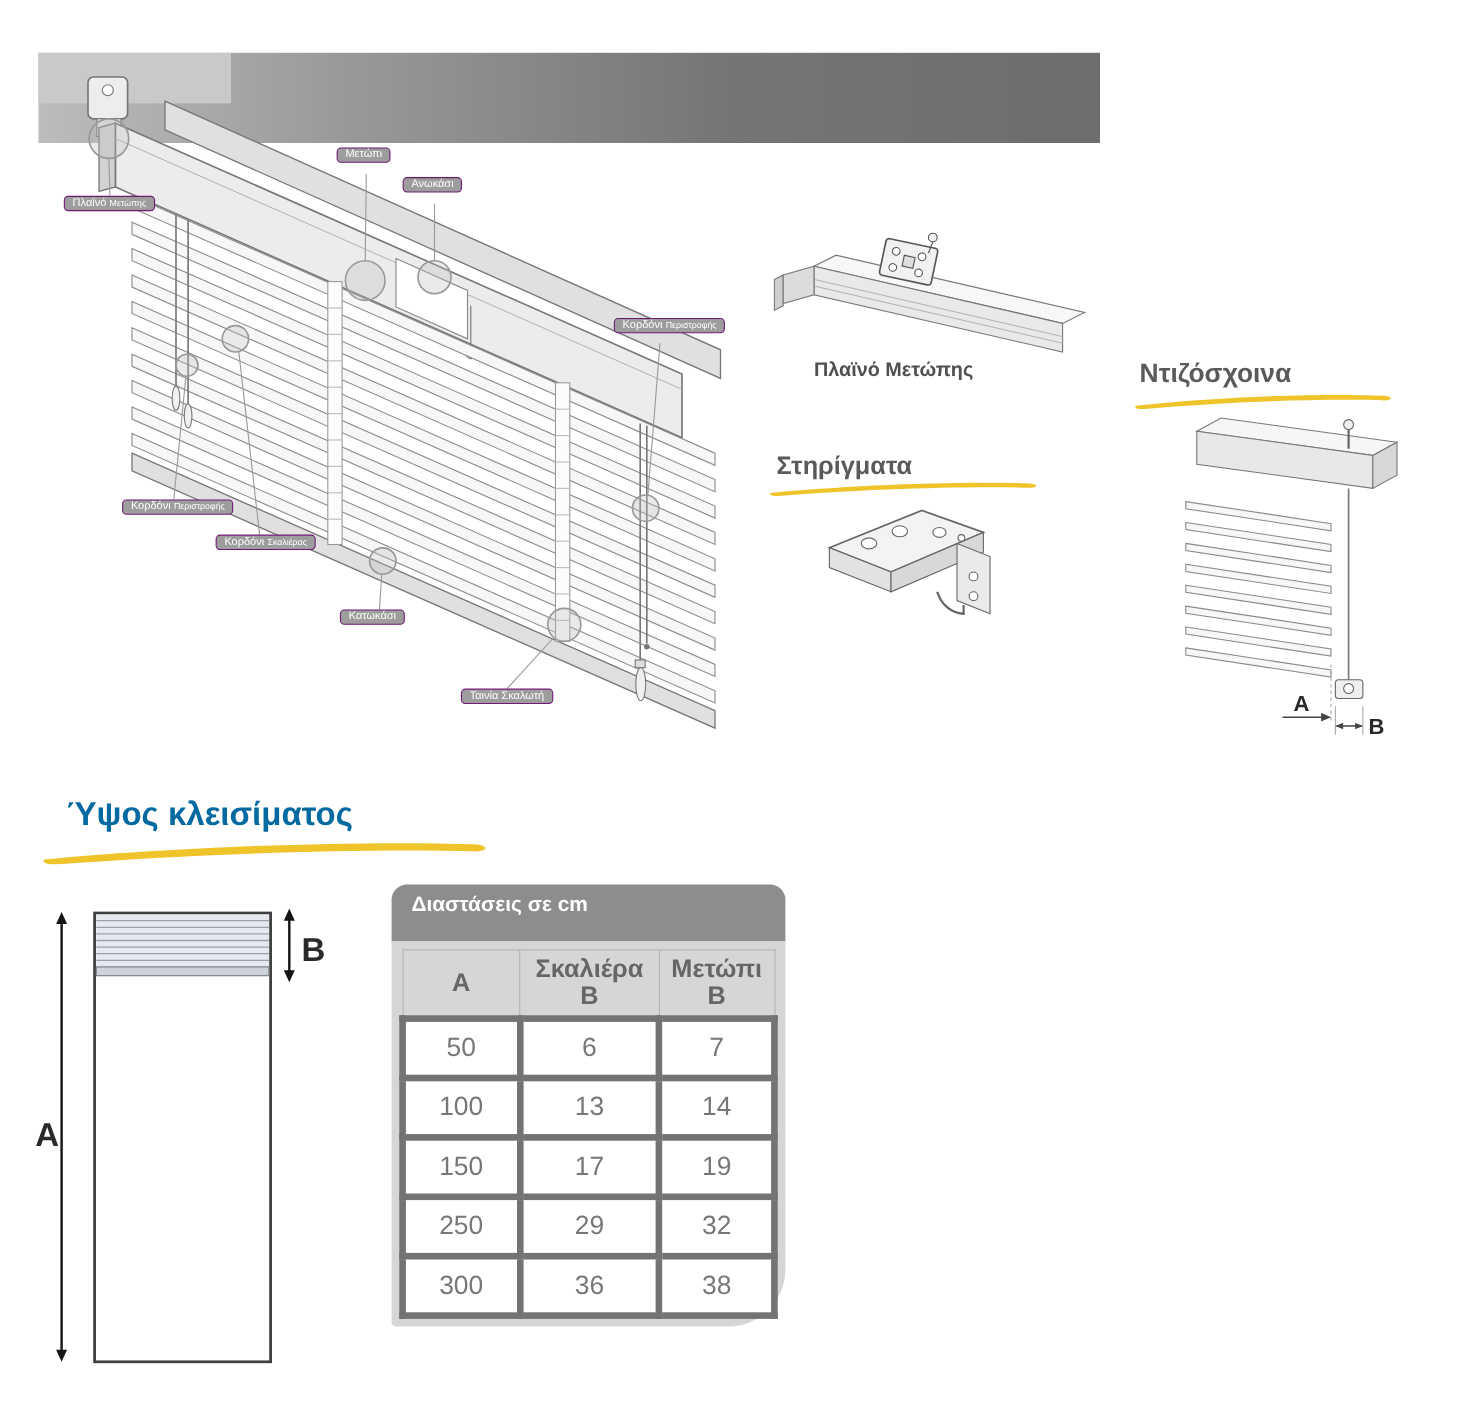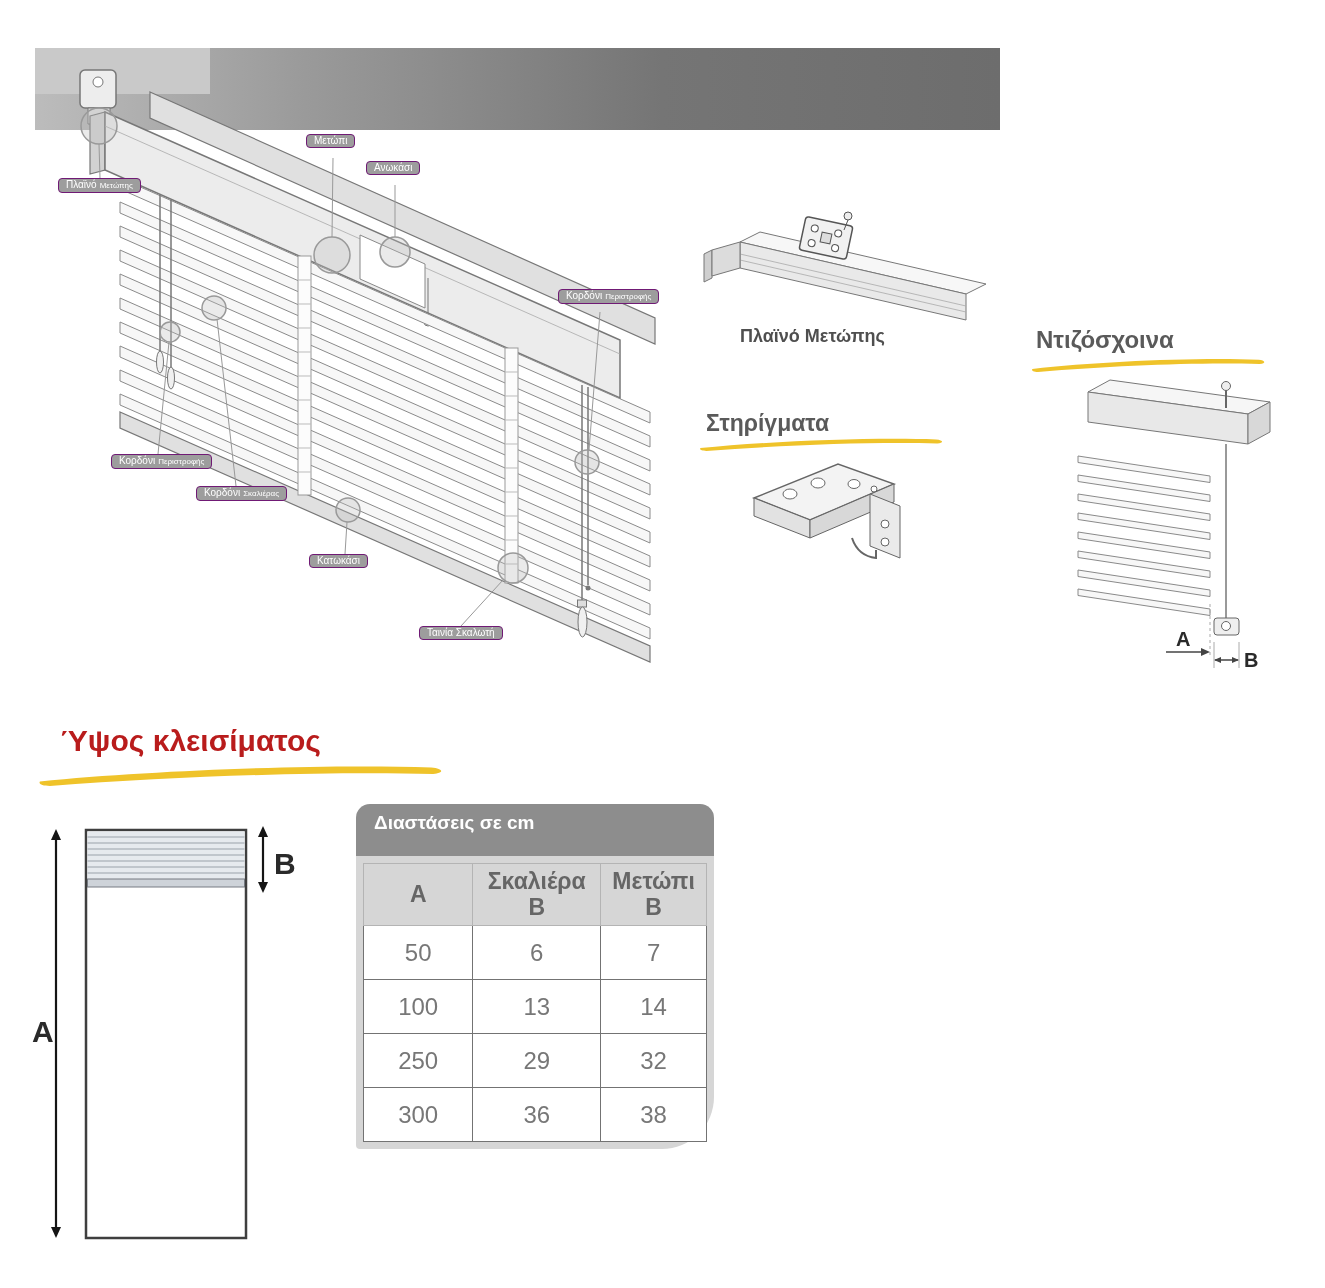--- a/index.html
+++ b/index.html
@@ -29,21 +29,21 @@
   
   .vb-table{left:356px;top:804px;width:358px;}
   .vb-table-title{font-size:17px;font-weight:700;color:#7c7c7c;margin:0 0 8px 16px;}
   .vb-table-header{background:#8d8d8d;color:#fff;font-weight:700;font-size:19px;
     height:52px;line-height:38px;padding-left:18px;border-radius:14px 14px 0 0;}
   .vb-table-body{background:#d6d6d6;padding:7px;border-radius:0 0 52px 4px;}
   table.dims{border-collapse:collapse;width:100%;}
   table.dims th{font-size:23px;font-weight:700;color:#666;height:62px;
     border:1px solid #b4b4b4;background:transparent;text-align:center;line-height:1.1;}
   table.dims td{font-size:24px;color:#777;height:54px;background:#fff;
-    border:1px solid #737373;text-align:center;}
+    border:6px solid #737373;text-align:center;}
   .col-a{width:110px;} .col-b1{width:128px;} .col-b2{width:106px;}
 
   svg .s-light{fill:#ececec;stroke:#777;stroke-width:1.5;}
   svg .s-mid{fill:#e0e0e0;stroke:#777;stroke-width:1.2;}
   svg .s-dark{fill:#d2d2d2;stroke:#777;stroke-width:1.2;}
   svg .slat{fill:#f7f7f7;stroke:#8a8a8a;stroke-width:1;}
   svg .lead{stroke:#999;stroke-width:1;fill:none;}
   svg .lead-c{fill:rgba(190,190,190,0.32);stroke:#999;stroke-width:1.5;}
   svg .cord{stroke:#777;stroke-width:1.5;fill:none;}
   svg .dimtxt{font-family:"Liberation Sans",sans-serif;font-weight:700;fill:#2a2a2a;}
@@ -246,21 +246,21 @@
     <text class="dimtxt" x="118" y="286" font-size="20">A</text>
     <line x1="156" y1="282" x2="156" y2="308" stroke="#aaa"></line>
     <line x1="181" y1="282" x2="181" y2="308" stroke="#aaa"></line>
     <line x1="157" y1="300" x2="180" y2="300" stroke="#444" stroke-width="1.5"></line>
     <polygon points="156,300 163,297 163,303" fill="#444"></polygon>
     <polygon points="181,300 174,297 174,303" fill="#444"></polygon>
     <text class="dimtxt" x="186" y="307" font-size="20">B</text>
   </g>
 </svg>
 
-<div class="abs sec-title" style="left:60px;top:724px;font-size:30px;color:#b91c1c;">Ύψος κλεισίματος</div>
+<div class="abs sec-title" style="left:60px;top:724px;font-size:30px;color:#0369a1;">Ύψος κλεισίματος</div>
 <svg class="abs" style="left:36px;top:762px;" width="415" height="24" viewBox="0 0 420 26" preserveAspectRatio="none">
   <path d="M4,21 C120,9 290,2 400,6 C412,7 414,12 402,13 C300,10 150,15 14,26 C7,26 2,24 4,21 Z" fill="#efc32a"></path>
 </svg>
 <svg class="abs" style="left:28px;top:812px;" width="300" height="450" viewBox="0 0 300 450">
   <rect x="58" y="18" width="160" height="408" fill="#fff" stroke="#3f3f3f" stroke-width="2.5"></rect>
   <g>
     <rect x="59.5" y="19.5" width="157" height="52" fill="#e6eaee"></rect>
     <g stroke="#9aa1aa" stroke-width="1.2">
       <line x1="59.5" y1="25" x2="216.5" y2="25"></line>
         <line x1="59.5" y1="31" x2="216.5" y2="31"></line>
@@ -308,20 +308,25 @@
           <td>50</td>
           <td>6</td>
           <td>7</td>
         </tr>
         <tr>
           <td>100</td>
           <td>13</td>
           <td>14</td>
         </tr>
         <tr>
+          <td>150</td>
+          <td>17</td>
+          <td>19</td>
+        </tr>
+        <tr>
           <td>250</td>
           <td>29</td>
           <td>32</td>
         </tr>
         <tr>
           <td>300</td>
           <td>36</td>
           <td>38</td>
         </tr>
       </tbody>

